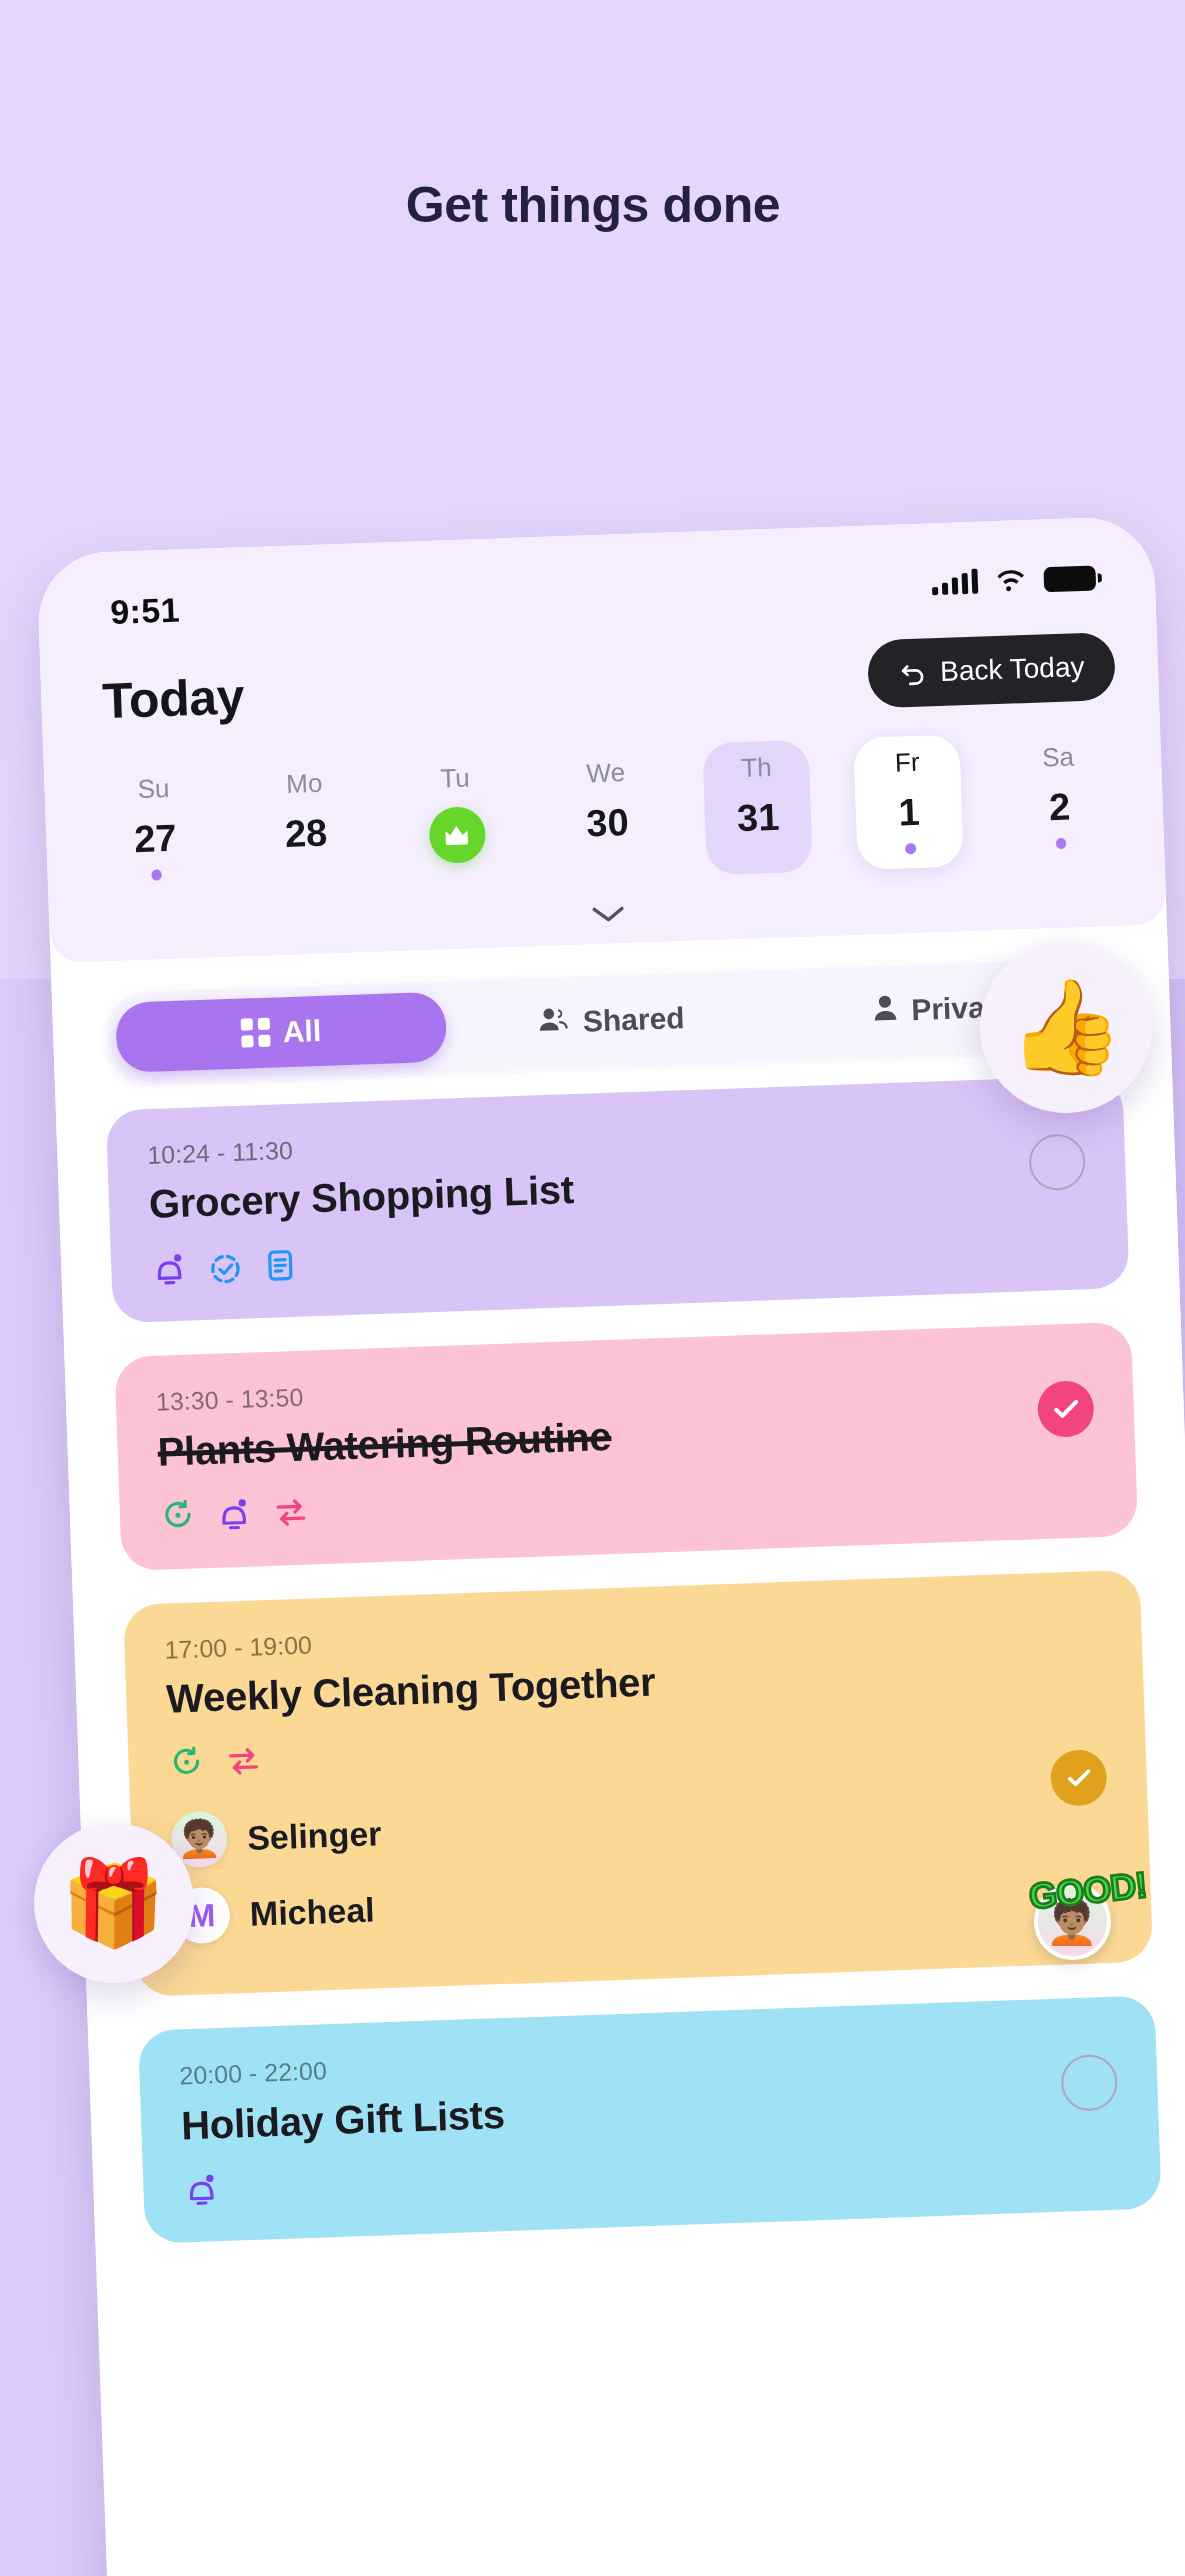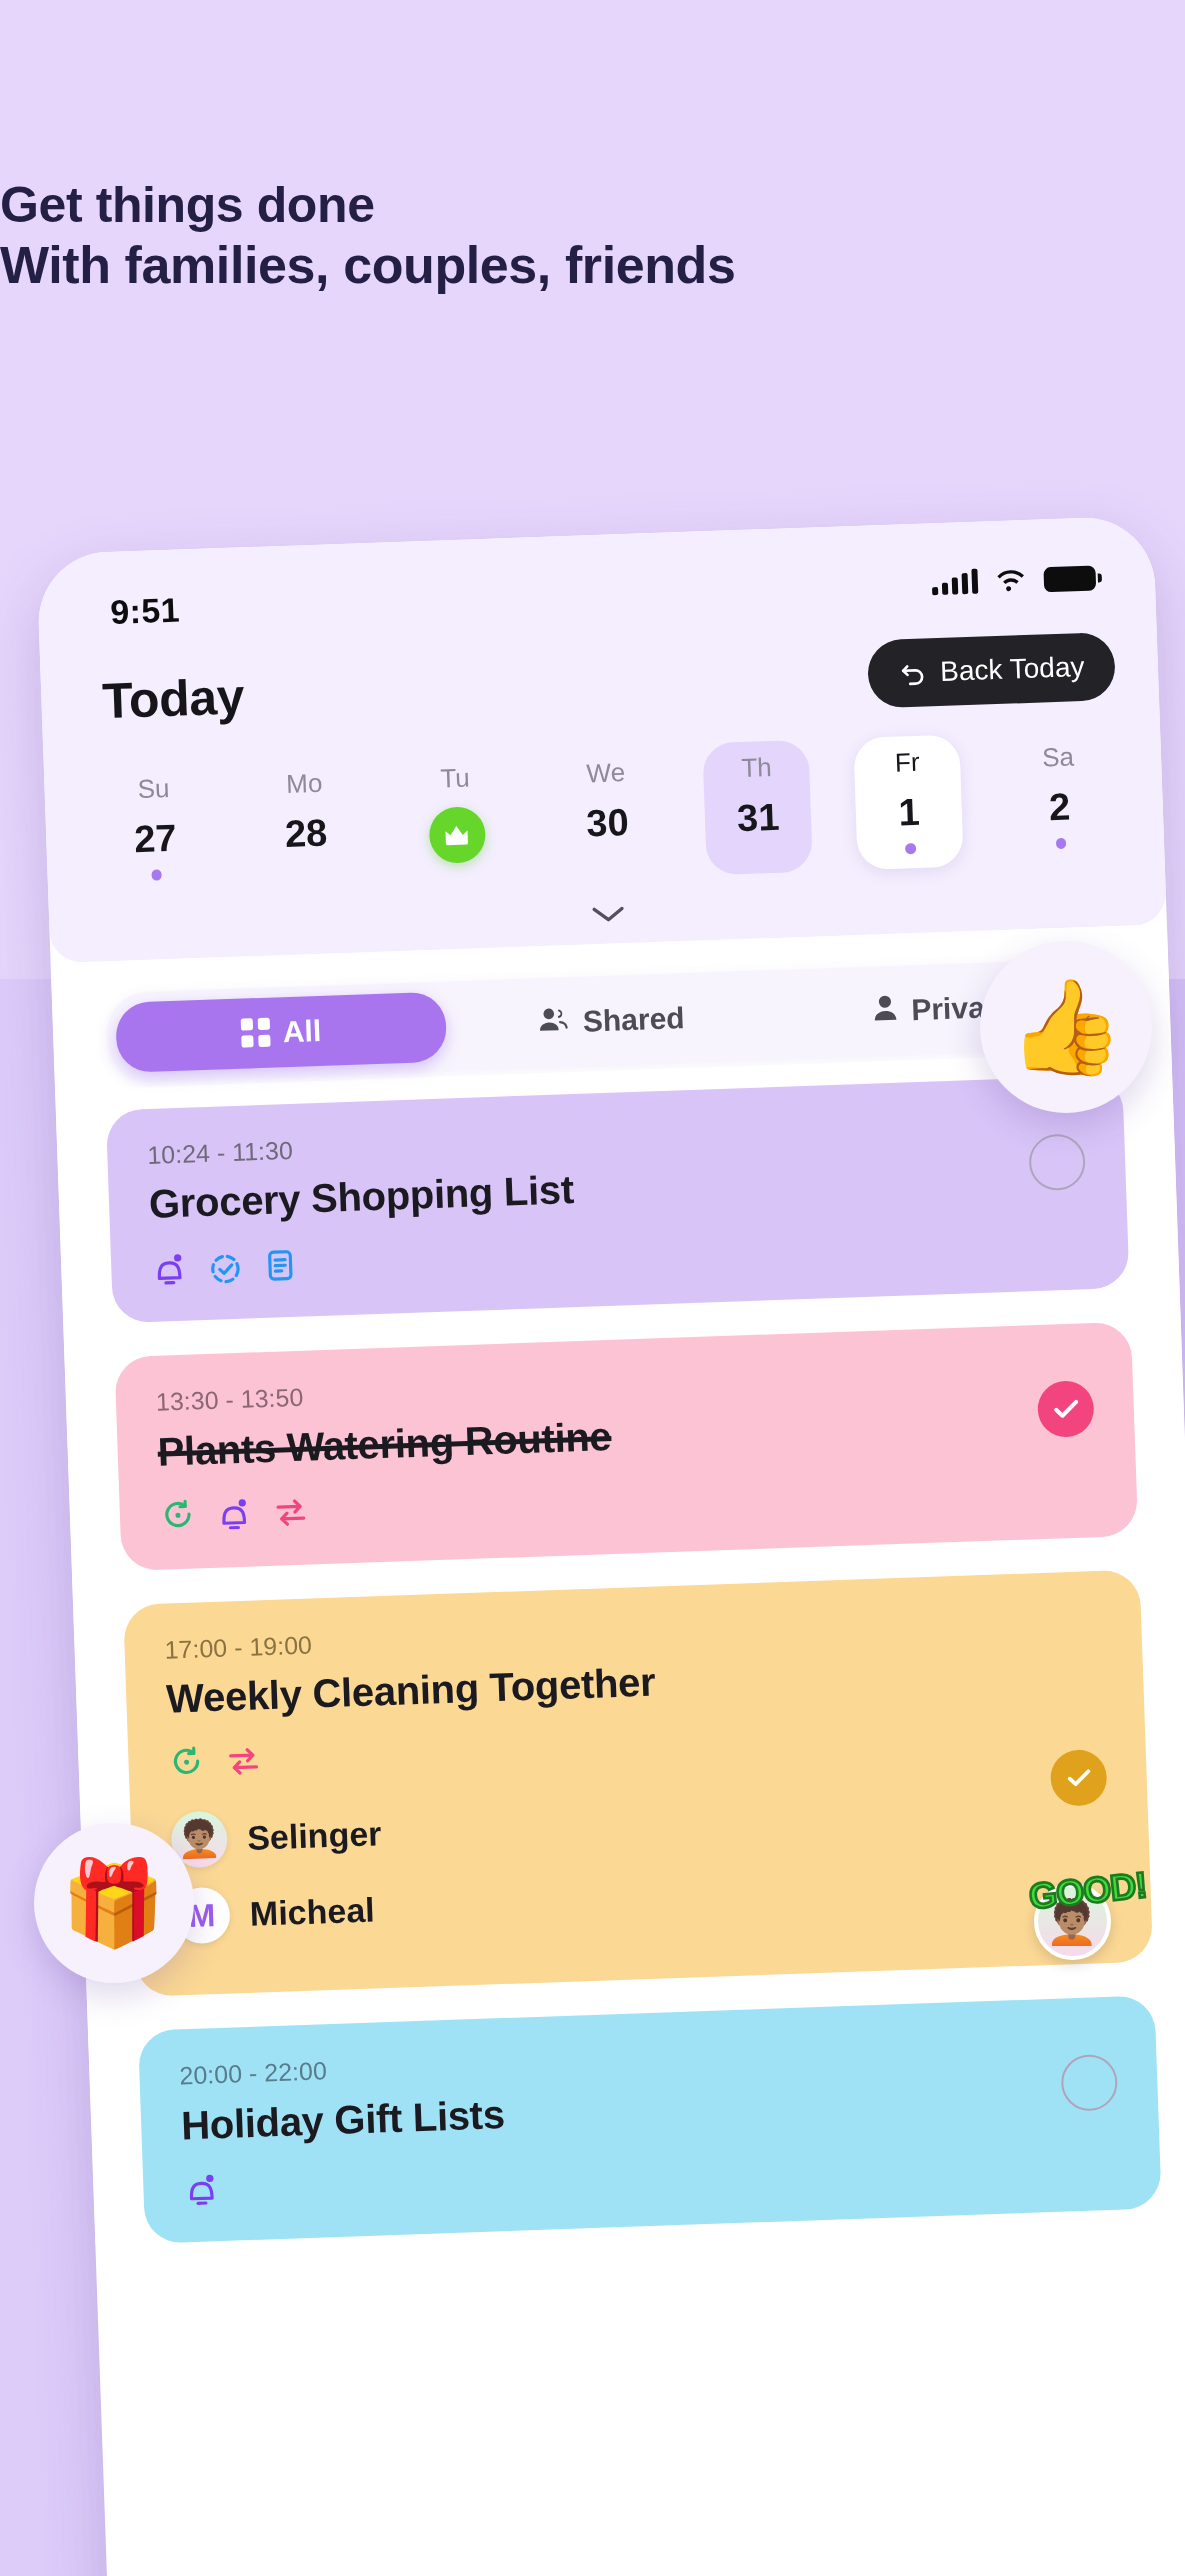--- a/index.html
+++ b/index.html
@@ -22,21 +22,21 @@
   }
   .bg-diag2 {
     position: absolute; left: 0; top: 979px; width: 1186px; height: 1599px;
     background: linear-gradient(100deg, #ddccfa 0%, #ddccfa 52%, #d9c6f9 52.3%, #d6c1f8 100%);
   }
 
   
   .headline {
     position: absolute;
     top: 176px; left: 0; width: 1186px;
-    text-align: left;
+    text-align: center;
     color: #241f45;
     font-weight: bold;
     font-size: 50px;
     line-height: 1.18;
     letter-spacing: -0.4px;
     z-index: 5;
   }
   .headline .l2 { display: block; font-size: 52px; }
 
   
@@ -248,21 +248,20 @@
 </style>
 </head>
 <body>
 
 <div class="bg-base"></div>
 <div class="bg-diag"></div>
 <div class="bg-diag2"></div>
 
 <div class="headline">
   <span>Get things done</span>
-  <span class="l2">With families, couples, friends</span>
 </div>
 
 <div class="phone">
 
   <div class="phone-top">
 
     <div class="statusbar">
       <div class="status-time">9:51</div>
       <div class="status-right">
         <span class="bars">

